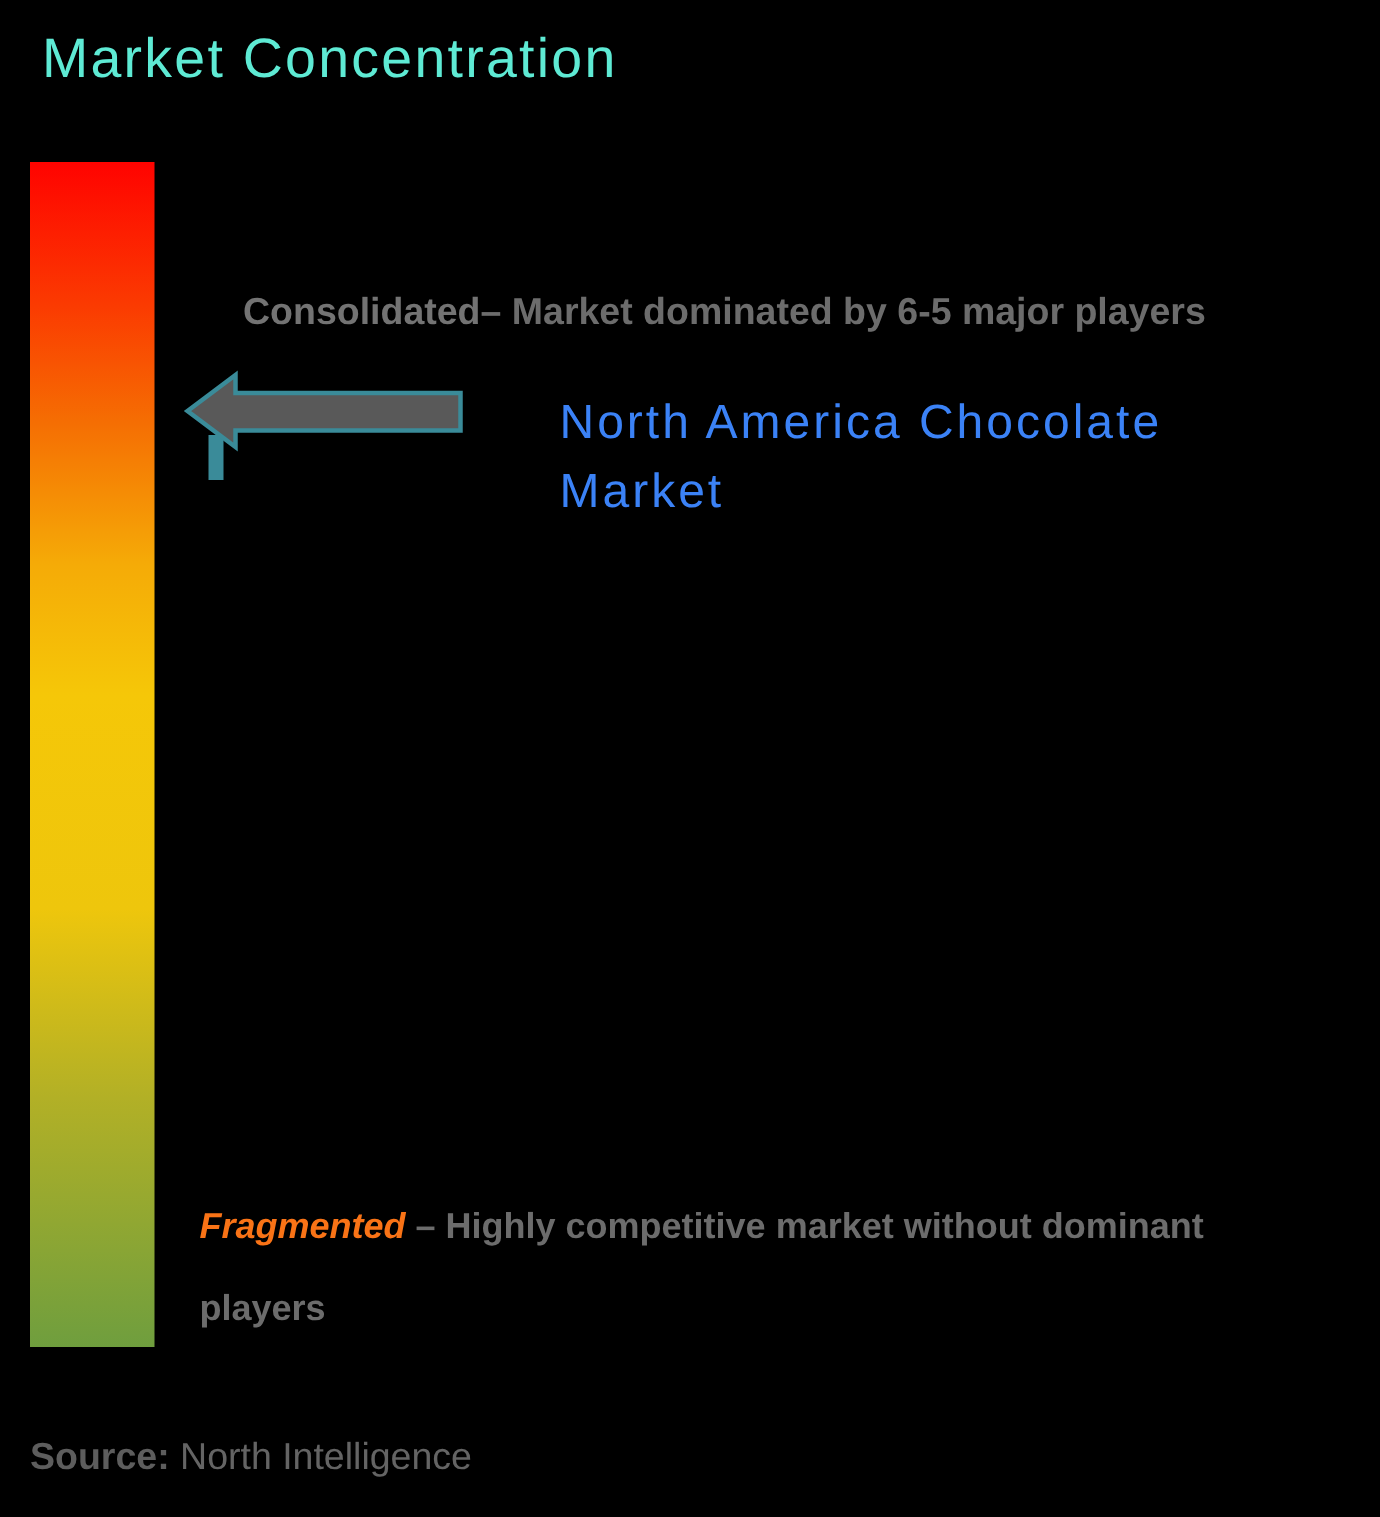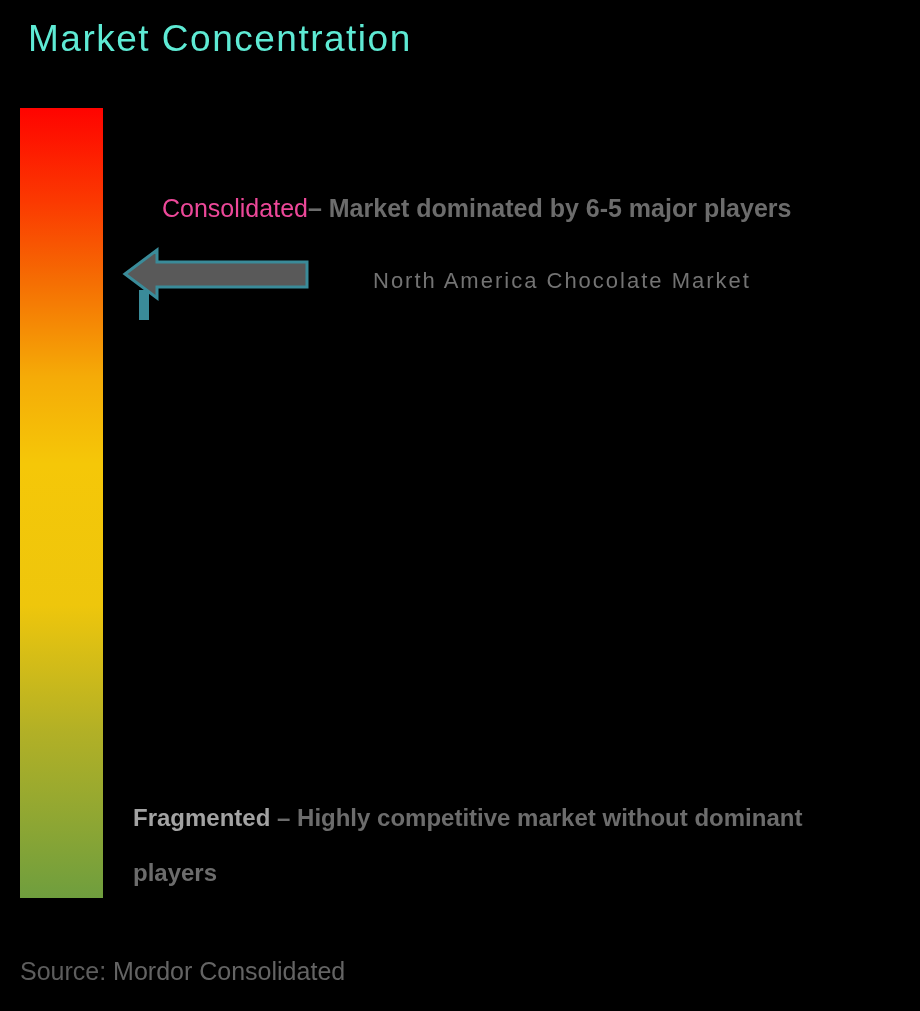--- a/index.html
+++ b/index.html
@@ -40,65 +40,66 @@
 
   .line-consolidated {
     left: 162px;
     top: 194px;
     font-size: 25px;
     font-weight: 600;
     color: #6c6c6c;
     white-space: nowrap;
   }
   .label-consolidated {
-    color: #ec4899;
-    font-weight: 400;
+    color: #737373;
+    font-weight: 700;
   }
 
   .arrow-svg {
     left: 120px;
     top: 245px;
     width: 195px;
     height: 80px;
   }
 
   .market-label {
     left: 373px;
     top: 258px;
     width: 415px;
-    font-size: 22px;
+    font-size: 32px;
     line-height: 46px;
     letter-spacing: 2px;
-    color: #737373;
+    color: #3b82f6;
     font-weight: 500;
   }
 
   .line-fragmented {
     left: 133px;
     top: 790px;
     width: 748px;
     font-size: 24px;
     line-height: 55px;
     font-weight: 600;
     color: #6c6c6c;
   }
   .label-fragmented {
-    color: #a3a3a3;
+    color: #f97316;
     font-weight: 700;
+    font-style: italic;
   }
 
   .source-line {
     left: 20px;
     top: 957px;
     font-size: 25px;
     color: #646464;
     white-space: nowrap;
   }
   .source-label {
-    font-weight: 400;
+    font-weight: 700;
     color: #5d5d5d;
   }
 </style>
 </head>
 <body>
 
 <div class="abs page-title">Market Concentration</div>
 
 <div class="abs gradient-bar"></div>
 
@@ -111,14 +112,14 @@
   <polygon points="5,29 37,5 37,17 187,17 187,42 37,42 37,53" fill="#595959" stroke="#3a8b99" stroke-width="3" stroke-linejoin="miter"></polygon>
 </svg>
 
 <div class="abs market-label">North America Chocolate Market</div>
 
 <div class="abs line-fragmented">
   <span class="label-fragmented">Fragmented</span><span> – Highly competitive market without dominant players</span>
 </div>
 
 <div class="abs source-line">
-  <span class="source-label">Source:</span><span> Mordor Consolidated</span>
+  <span class="source-label">Source:</span><span> North Intelligence</span>
 </div>
 
 </body></html>

